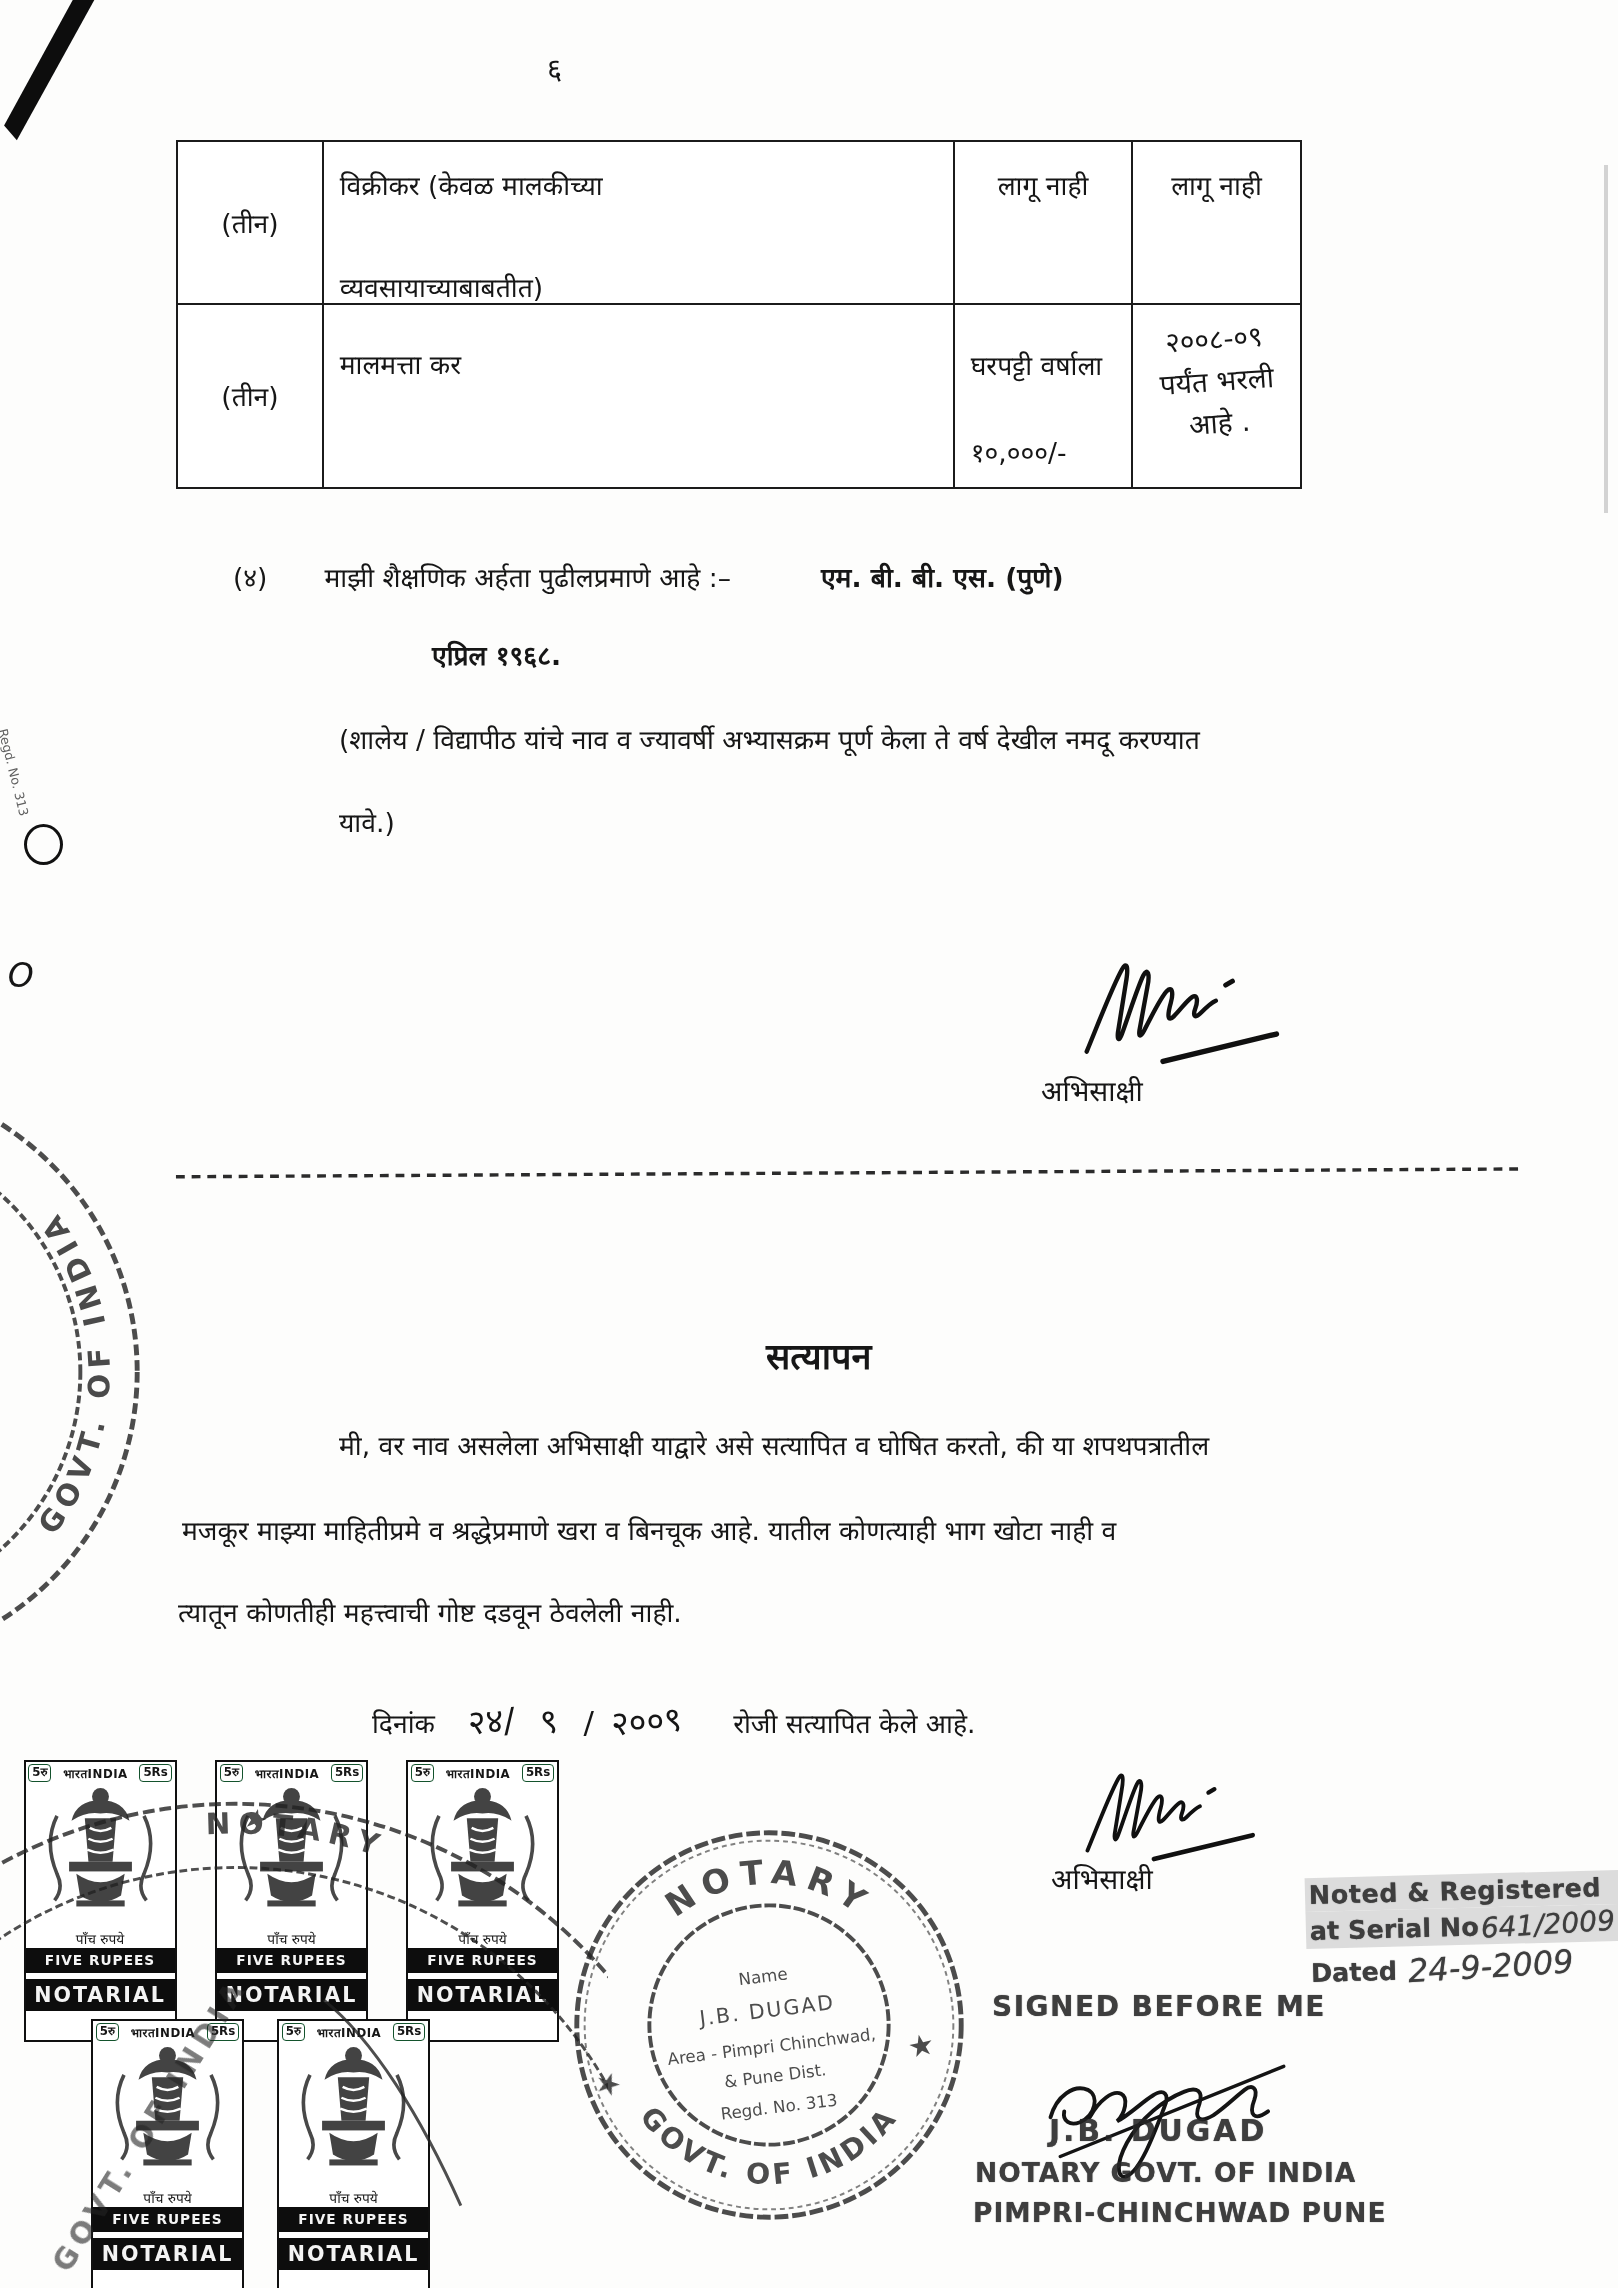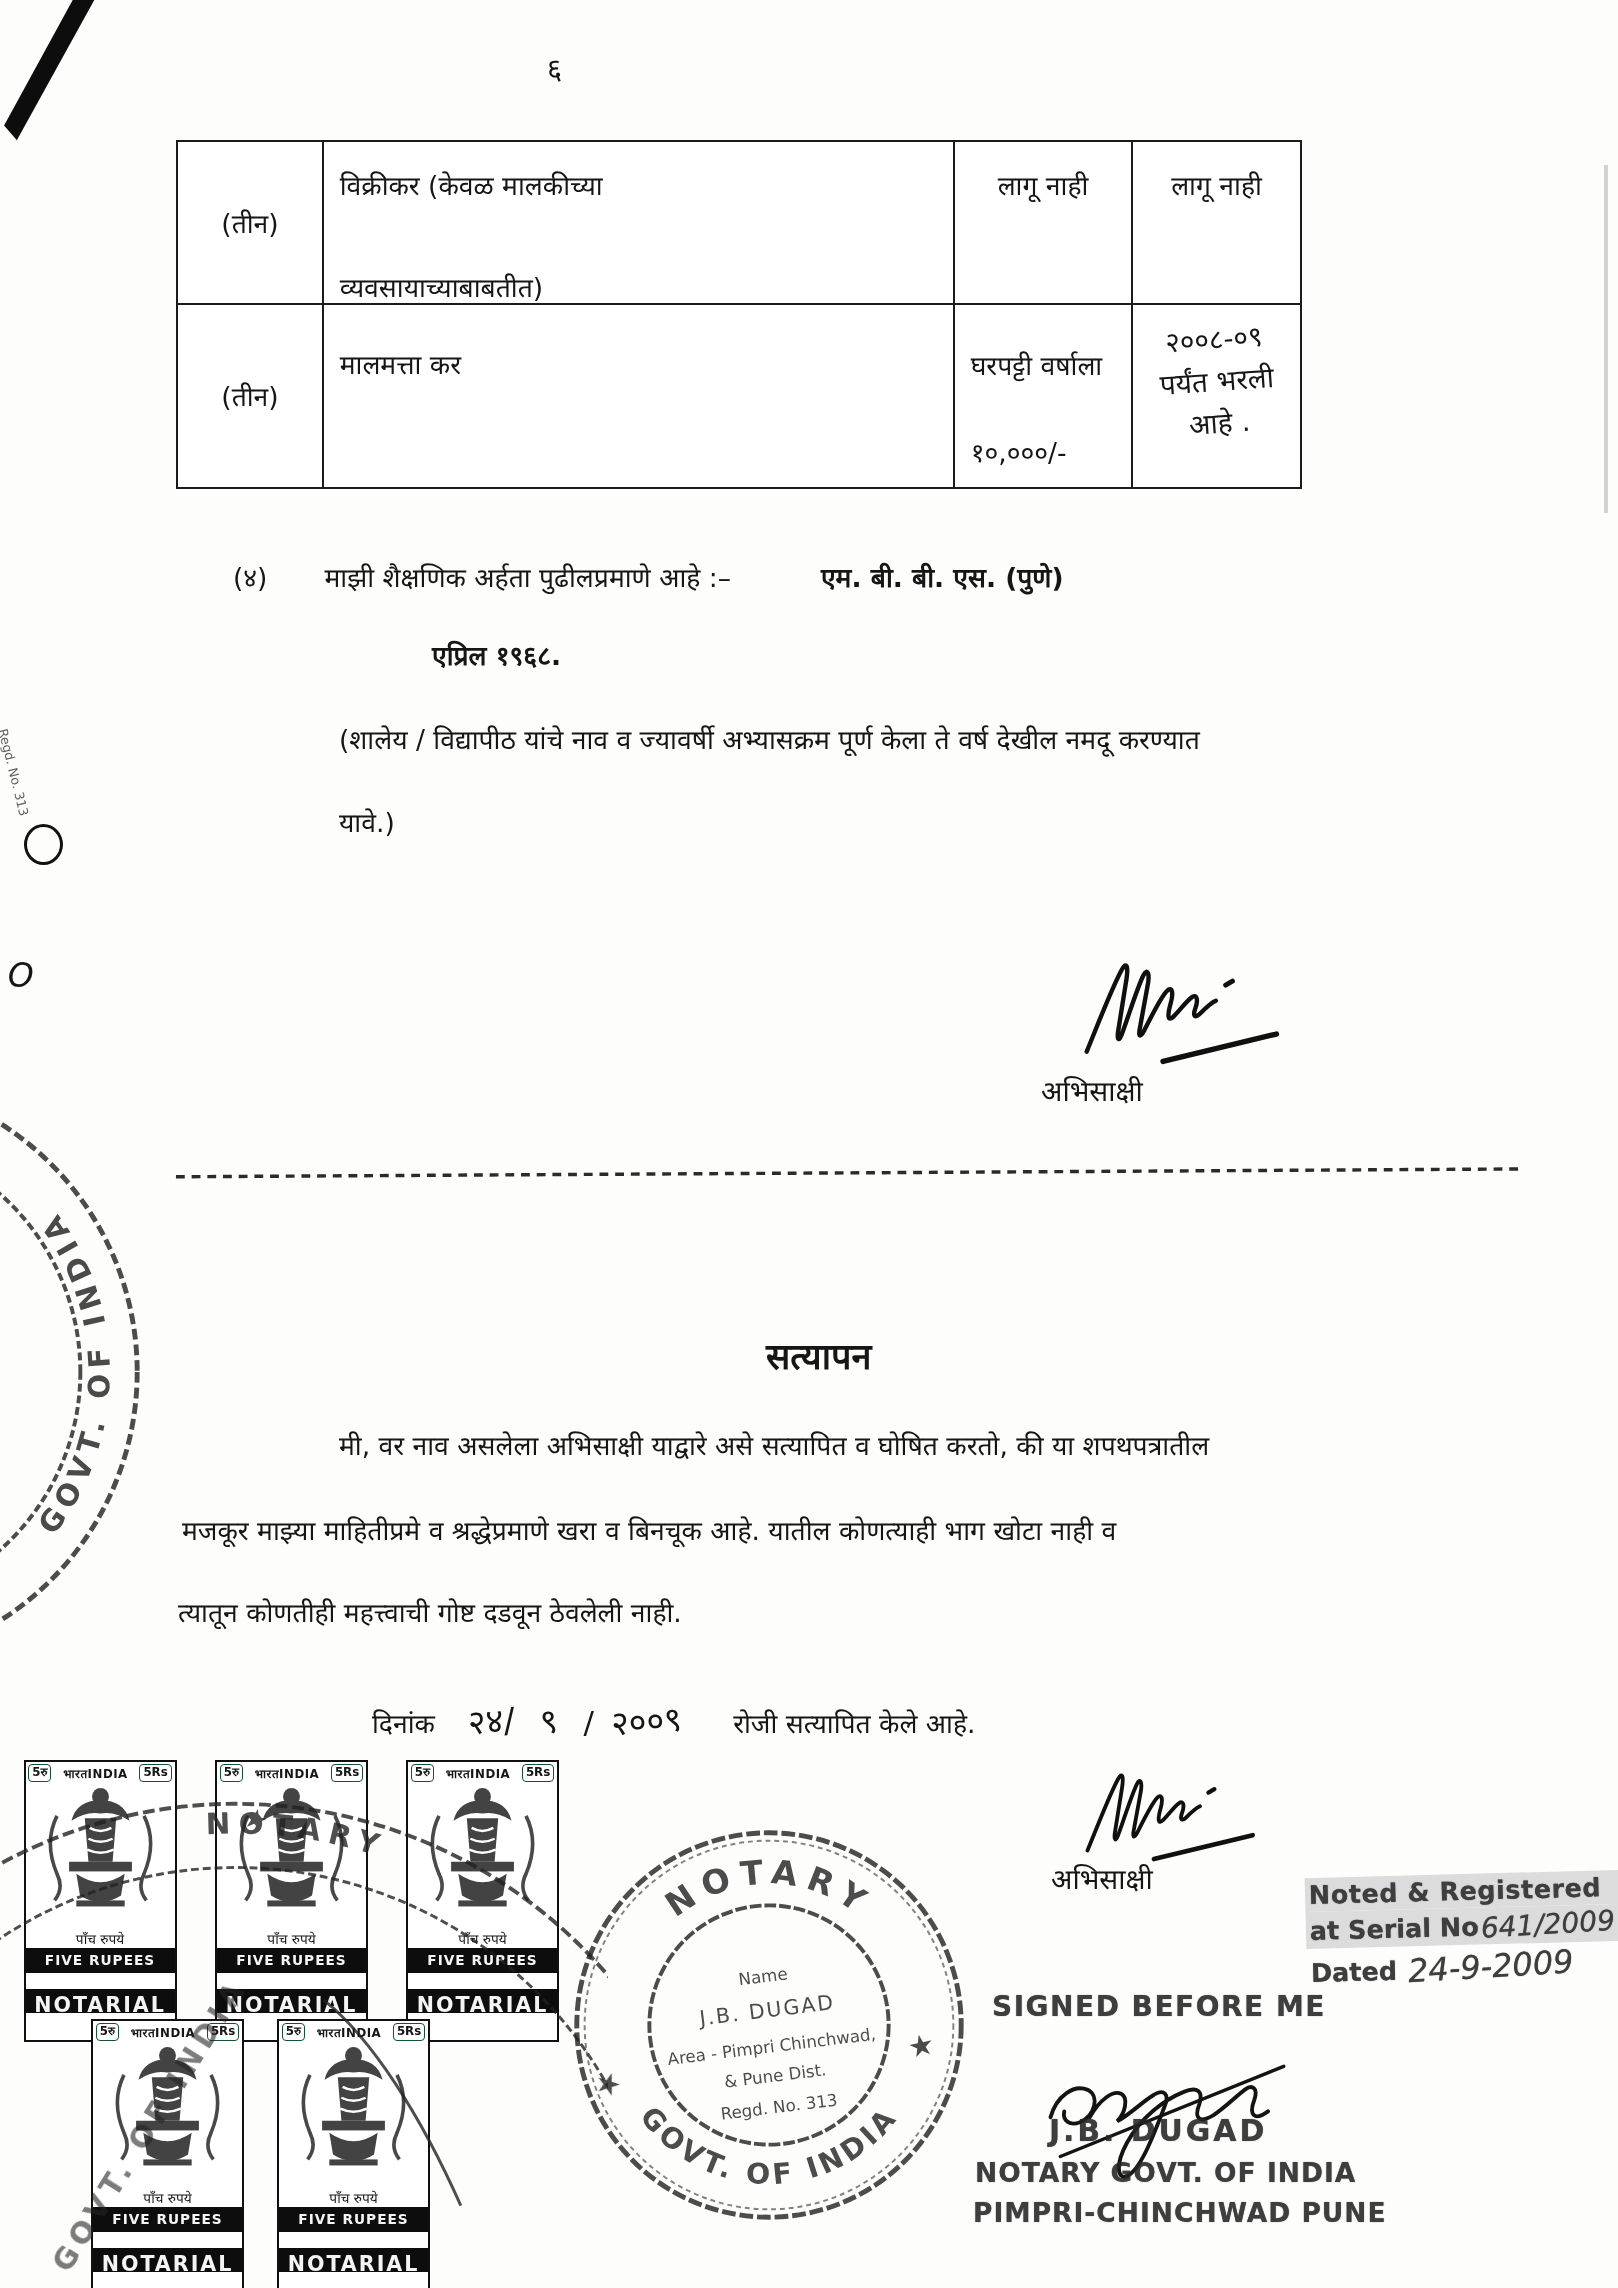--- a/index.html
+++ b/index.html
@@ -21,21 +21,21 @@
   .cell.cidx{display:flex;align-items:center;justify-content:center;padding:0;}
   
   .rev-stamp{position:absolute;width:149px;height:278px;border:2.9px solid #101010;background:#fff;
              text-align:center;overflow:hidden;}
   .rs-header{display:flex;justify-content:space-between;align-items:center;padding:2px 2.9px 0 2.9px;}
   .rs-corner{border:1px solid #14532d;border-radius:4px;font-size:11.8px;font-weight:bold;padding:0 2.9px;line-height:15.7px;}
   .rs-country{font-size:11.8px;font-weight:bold;letter-spacing:0.5px;}
   .rs-value{font-size:13.7px;line-height:17.6px;}
   .rs-band{background:#0d0d0d;color:#f4f4f4;font-weight:bold;}
   .rs-band.b1{font-size:13.7px;letter-spacing:1px;line-height:24.5px;height:24.5px;}
-  .rs-band.b2{font-size:20.6px;letter-spacing:2px;line-height:32px;height:24px;margin-top:16px;}
+  .rs-band.b2{font-size:20.6px;letter-spacing:2px;line-height:32px;height:32px;margin-top:6px;}
   .greyline{background:#d8d8d8;}
 </style>
 </head>
 <body>
 
 <div class="page">
 
   <svg class="abs" style="left:0;top:0" width="118" height="152" viewBox="0 0 120 155">
     <polygon points="96,0 74,0 4,128 17,143" fill="#0d0d0d"></polygon>
   </svg>

